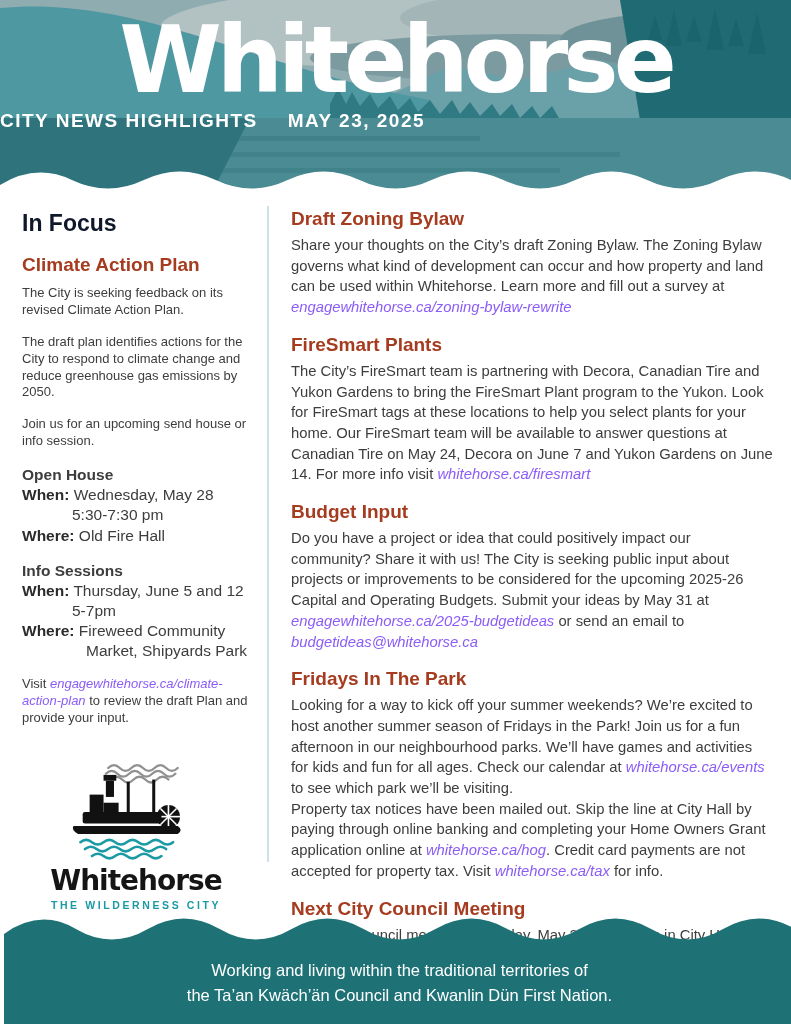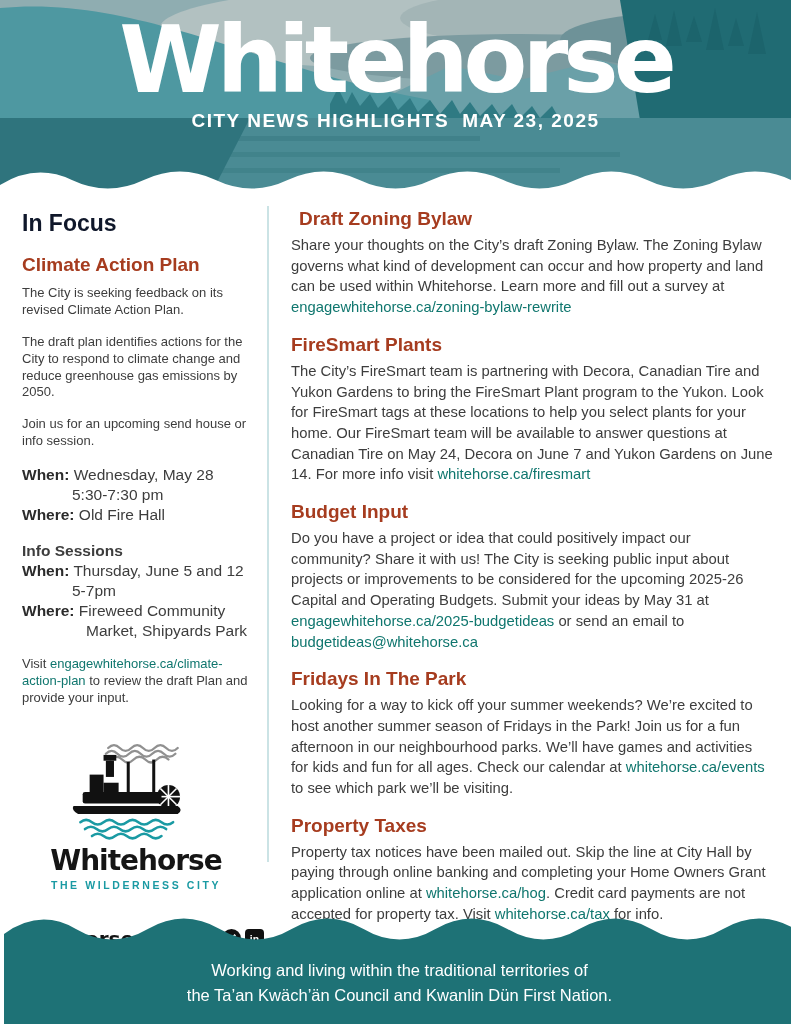--- a/index.html
+++ b/index.html
@@ -5,42 +5,42 @@
   html,body{margin:0;padding:0;background:#fff;}
   .page{position:relative;width:791px;height:1024px;background:#fff;overflow:hidden;
         font-family:"Liberation Sans",sans-serif;color:#3d3d3d;}
 
   
   .header{position:relative;height:196px;background:#86A9AE;overflow:hidden;}
   .header-art{position:absolute;left:0;top:0;width:100%;height:100%;display:block;}
   .header-text{position:absolute;left:0;top:0;width:100%;text-align:center;}
   .newsletter-title{margin:0;padding-top:6px;font-family:"DejaVu Sans","Liberation Sans",sans-serif;
         font-weight:bold;font-size:93px;line-height:1.18;color:#ffffff;letter-spacing:-5px;}
-  .kicker-row{display:flex;justify-content:center;gap:13px;margin-top:-6px;
+  .kicker-row{display:flex;justify-content:flex-start;gap:30px;margin-top:-6px;
         color:#ffffff;font-weight:bold;font-size:19px;letter-spacing:1.5px;}
   .header-wave{position:absolute;left:0;bottom:-1px;width:100%;height:34px;display:block;}
 
   
   .content{display:flex;position:relative;}
   .divider{position:absolute;left:267px;top:10px;width:2px;height:656px;background:#cbe3e5;}
   .col-left{width:258px;box-sizing:border-box;padding:12px 0 0 22px;}
   .col-right{width:482px;box-sizing:border-box;padding:10px 0 0 0;margin-left:33px;}
 
   .in-focus{margin:2px 0 0;font-size:23px;font-weight:bold;color:#0f172a;}
   .climate-heading{margin:17px 0 9px;font-size:19px;font-weight:bold;color:#A63C1F;}
   .col-left p{margin:0 0 15px;font-size:13px;line-height:1.3;color:#3d3d3d;}
   .event{margin:0 0 15px;}
   .event-title{font-weight:bold;font-size:15.5px;line-height:1.3;}
   .event-line{font-size:15.5px;line-height:1.3;}
   .event-line b{color:#2b2b2b;}
 
-  .link{color:#0f766e;overflow-wrap:break-word;}
+  .link{color:#8b5cf6;overflow-wrap:break-word;font-style:italic;}
 
   .section-heading{margin:16px 0 5px;font-size:19px;font-weight:bold;color:#A63C1F;}
-  .news-sections .section-heading:first-child{margin-top:2px;margin-left:8px;}
+  .news-sections .section-heading:first-child{margin-top:2px;}
   .body-text{margin:0;font-size:14.8px;line-height:1.4;color:#3d3d3d;}
 
   
   .logo-block{margin-top:34px;width:228px;text-align:center;}
   .boat-svg{width:142px;height:102px;}
   .wordmark{font-family:"DejaVu Sans","Liberation Sans",sans-serif;font-weight:bold;
         font-size:28px;letter-spacing:-1px;color:#151515;line-height:1;}
   .tagline{margin-top:4px;font-size:10.5px;font-weight:bold;letter-spacing:2.6px;color:#1A9AA3;}
 
   .site-row{margin-top:36px;width:228px;display:flex;align-items:center;justify-content:center;gap:9px;}
@@ -96,20 +96,21 @@
     <div class="col-left">
       <div class="in-focus">In Focus</div>
       <div class="climate-heading">Climate Action Plan</div>
       <div>
           <p>The City is seeking feedback on its revised Climate Action Plan.</p>
           <p>The draft plan identifies actions for the City to respond to climate change and reduce greenhouse gas emissions by 2050.</p>
           <p>Join us for an upcoming send house or info session.</p>
         </div>
       <div>
           <div class="event">
+            <div class="event-title">Open House</div>
             <div class="event-line"><b>When:</b> Wednesday, May 28</div>
             <div class="event-line" style="margin-left: 50px;">5:30-7:30 pm</div>
             <div class="event-line"><b>Where:</b> Old Fire Hall</div>
           </div>
           <div class="event">
             <div class="event-title">Info Sessions</div>
             <div class="event-line"><b>When:</b> Thursday, June 5 and 12</div>
             <div class="event-line" style="margin-left: 50px;">5-7pm</div>
             <div class="event-line"><b>Where:</b> Fireweed Community</div>
             <div class="event-line" style="margin-left: 64px;">Market, Shipyards Park</div>
@@ -185,21 +186,20 @@
 
     <div class="col-right news-sections">
         <h2 class="section-heading">Draft Zoning Bylaw</h2>
         <p class="body-text"><span>Share your thoughts on the City’s draft Zoning Bylaw. The Zoning Bylaw governs what kind of development can occur and how property and land can be used within Whitehorse. Learn more and fill out a survey at </span><span class="link">engagewhitehorse.ca/zoning-bylaw-rewrite</span></p>
         <h2 class="section-heading">FireSmart Plants</h2>
         <p class="body-text"><span>The City’s FireSmart team is partnering with Decora, Canadian Tire and Yukon Gardens to bring the FireSmart Plant program to the Yukon. Look for FireSmart tags at these locations to help you select plants for your home. Our FireSmart team will be available to answer questions at Canadian Tire on May 24, Decora on June 7 and Yukon Gardens on June 14. For more info visit </span><span class="link">whitehorse.ca/firesmart</span></p>
         <h2 class="section-heading">Budget Input</h2>
         <p class="body-text"><span>Do you have a project or idea that could positively impact our community? Share it with us! The City is seeking public input about projects or improvements to be considered for the upcoming 2025-26 Capital and Operating Budgets. Submit your ideas by May 31 at </span><span class="link">engagewhitehorse.ca/2025-budgetideas</span><span> or send an email to </span><span class="link">budgetideas@whitehorse.ca</span></p>
         <h2 class="section-heading">Fridays In The Park</h2>
         <p class="body-text"><span>Looking for a way to kick off your summer weekends? We’re excited to host another summer season of Fridays in the Park! Join us for a fun afternoon in our neighbourhood parks. We’ll have games and activities for kids and fun for all ages. Check our calendar at </span><span class="link">whitehorse.ca/events</span><span> to see which park we’ll be visiting.</span></p>
-        <h2 class="section-heading">Property Taxes</h2>
         <p class="body-text"><span>Property tax notices have been mailed out. Skip the line at City Hall by paying through online banking and completing your Home Owners Grant application online at </span><span class="link">whitehorse.ca/hog</span><span>. Credit card payments are not accepted for property tax. Visit </span><span class="link">whitehorse.ca/tax</span><span> for info.</span></p>
         <h2 class="section-heading">Next City Council Meeting</h2>
         <p class="body-text"><span>The next Council meeting is Monday, May 26 at 5:30 pm in City Hall Council Chambers. City Hall is located at 2121 2nd Avenue. Please use the Steele Street entrance. For more info visit: </span><span class="link">whitehorse.ca/meetings</span></p>
       </div>
   </div>
 
   <div class="footer">
     <svg class="footer-wave" viewBox="0 0 792 30" preserveAspectRatio="none">
       <path d="M0 20 Q 36 -6 72 15 T 144 15 T 216 15 T 288 15 T 360 15 T 432 15 T 504 15 T 576 15 T 648 15 T 720 15 T 792 15 L 792 30 L 0 30 Z" fill="#1E7276"></path>
     </svg>

